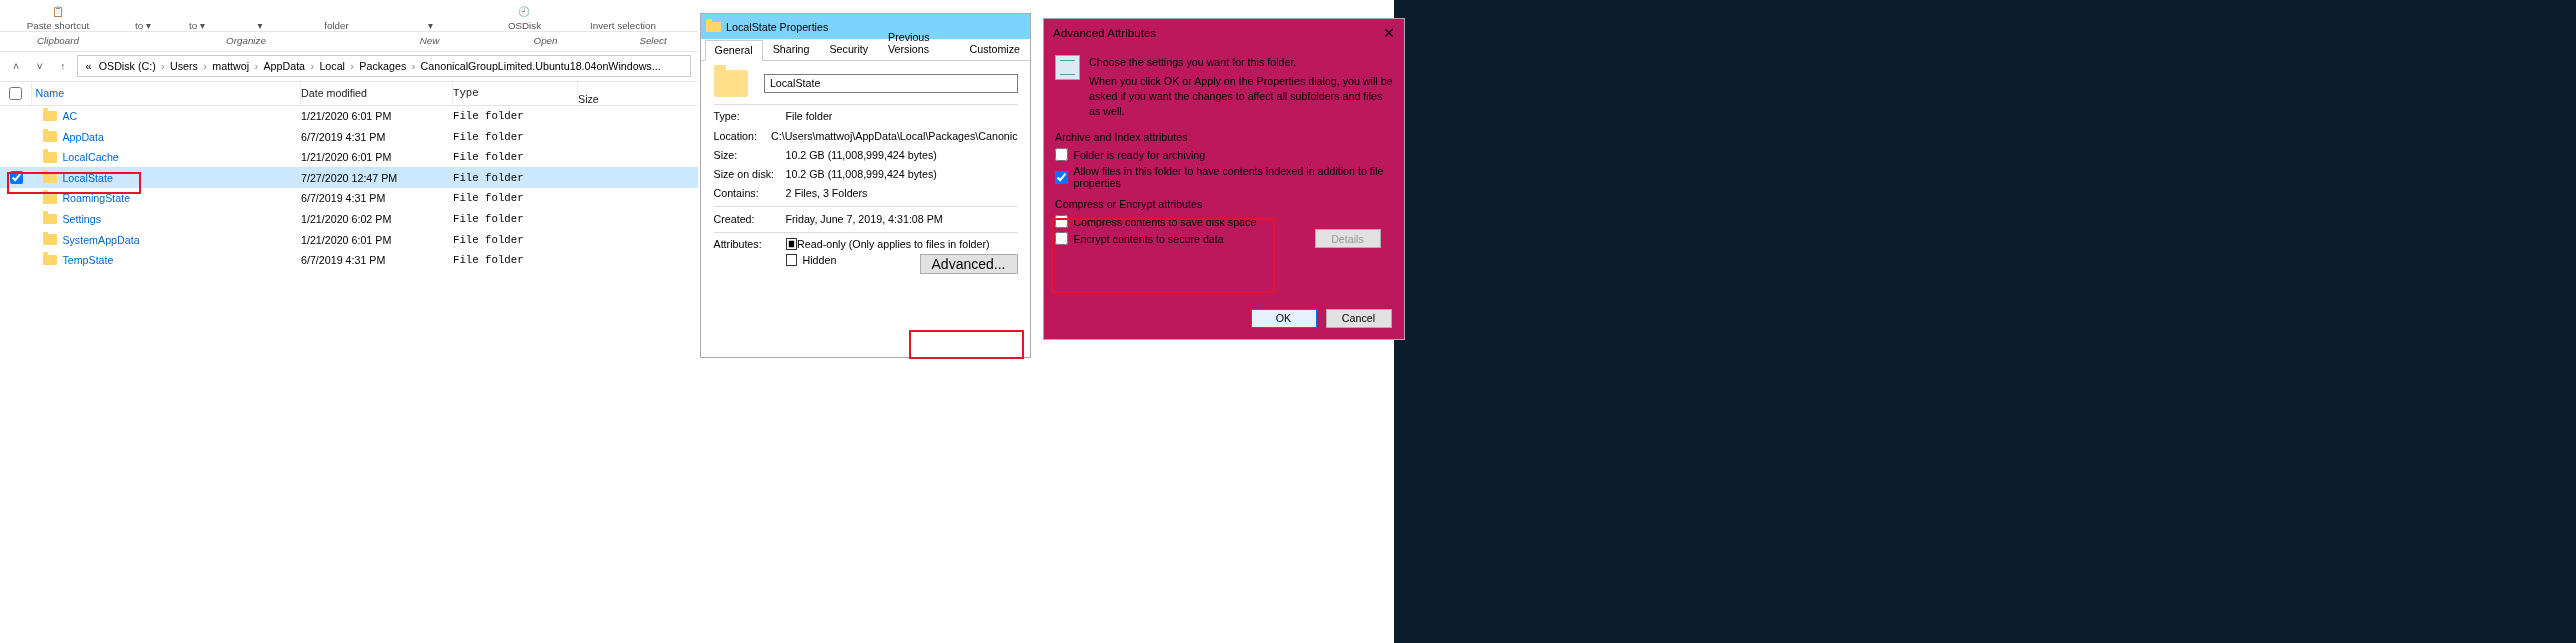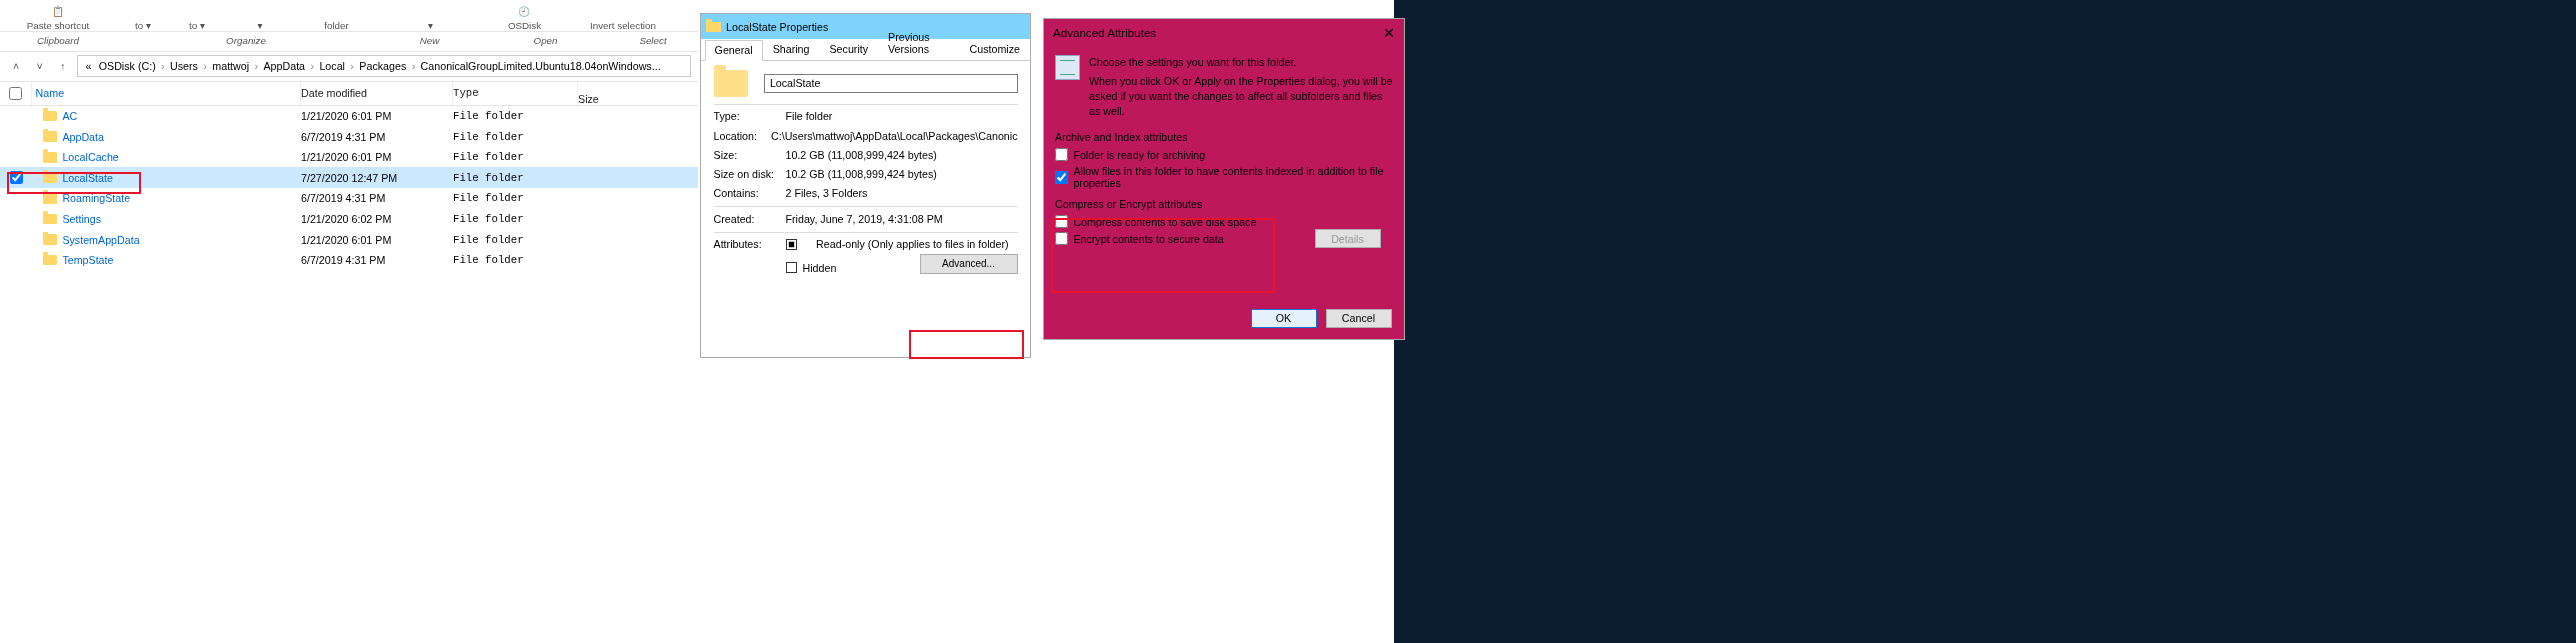--- a/index.html
+++ b/index.html
@@ -54,24 +54,24 @@
     .tab { padding: 3.6px 9px; border: 0.9px solid transparent; font-size: 10.7px; cursor: pointer; }
     .tab.active { border: 0.9px solid #ccc; border-bottom: 0.9px solid #fff; background: #fff; margin-bottom: -0.9px; }
     .prop-body { padding: 9px 12.5px; }
     .prop-row { display: flex; margin-bottom: 7.2px; align-items: center; }
     .prop-label { width: 72px; color: #000; }
     .prop-value { flex: 1; }
     .prop-name-input { flex: 1; border: 0.9px solid #7a7a7a; padding: 2.7px 5.4px; font-size: 10.7px; }
     .big-folder { width: 34px; height: 27px; background: #ffe08a; border-radius: 1.8px; position: relative; margin-right: 16px; }
     .big-folder::before { content: ""; position: absolute; top: -5.4px; left: 0; width: 12.5px; height: 5.4px; background: #ffe08a; border-radius: 1.8px 1.8px 0 0; }
     .hr { border-top: 0.9px solid #ddd; margin: 5.4px 0; }
-    .checkbox-row { display: flex; align-items: flex-end; gap: 19px; margin-bottom: 3.6px; }
+    .checkbox-row { display: flex; align-items: flex-start; gap: 0; margin-bottom: 3.6px; }
     .tri-cb { width: 11.6px; height: 11.6px; border: 0.9px solid #333; display: inline-flex; align-items: center; justify-content: center; }
     .tri-cb.filled { background: #000; box-shadow: inset 0 0 0 1.8px #fff; }
-    .adv-btn { width: 98px; height: 19.7px; border: 0.9px solid #adadad; background: #e1e1e1; font-size: 10px; cursor: pointer; }
+    .adv-btn { width: 98px; height: 19.7px; border: 0.9px solid #adadad; background: #e1e1e1; font-size: 14px; cursor: pointer; }
 
     
     .advanced { position: absolute; top: 18px; left: 1031px; width: 362px; height: 322px; background: #be185d; border: 0.9px solid #aaa; margin-left: 12px; }
     .adv-title { display: flex; justify-content: space-between; align-items: center; height: 27px; padding: 0 9px; font-size: 11.6px; }
     .close-x { font-size: 14.3px; cursor: pointer; }
     .adv-body { padding: 9px 11px; }
     .adv-top { display: flex; gap: 9px; margin-bottom: 12.5px; }
     .adv-icon { width: 25px; height: 25px; background: #dce8f4; border: 0.9px solid #8ab; flex-shrink: 0; position: relative; }
     .adv-icon::after { content: ""; position: absolute; left: 3.6px; top: 3.6px; right: 3.6px; bottom: 3.6px; border-top: 1.8px solid #4a8; border-bottom: 1.8px solid #4a8; }
     .adv-text { font-size: 10.7px; line-height: 1.4; }

